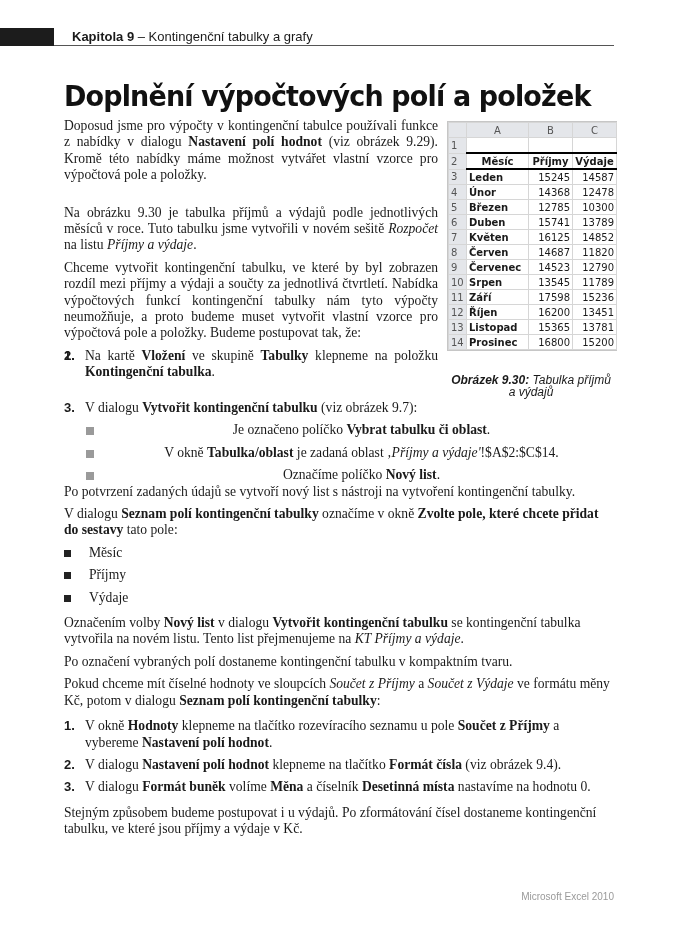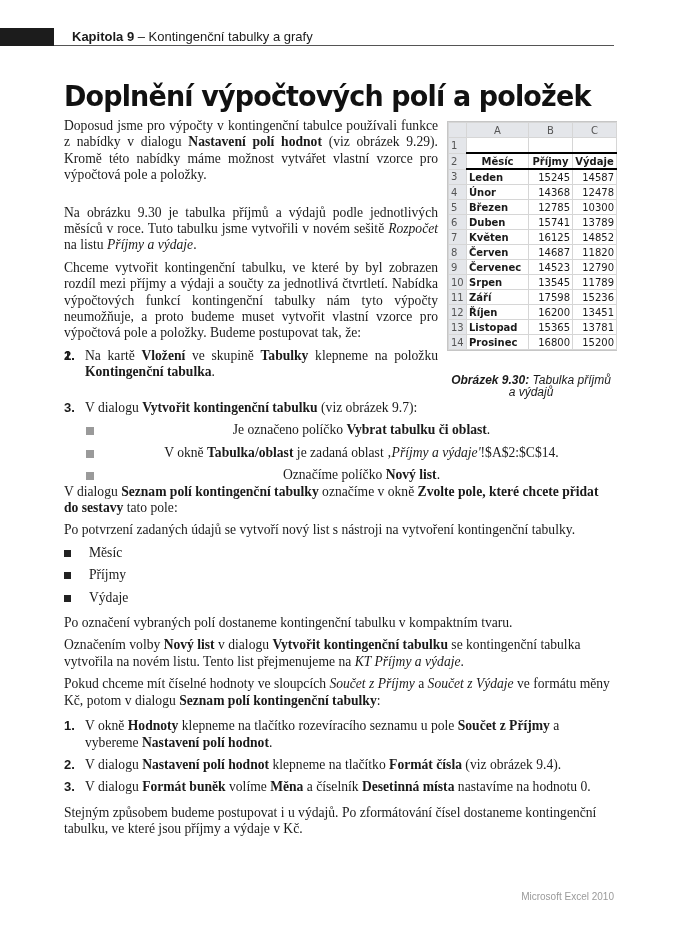--- a/index.html
+++ b/index.html
@@ -51,27 +51,27 @@
   <p style="margin-bottom:6px;"><span>Chceme vytvořit kontingenční tabulku, ve které by byl zobrazen rozdíl mezi příjmy a výdaji a součty za jednotlivá čtvrtletí. Nabídka výpočtových funkcí kontingenční tabulky nám tyto výpočty neumožňuje, a proto budeme muset vytvořit vlastní vzorce pro výpočtová pole a položky. Budeme postupovat tak, že:</span></p>
   <div class="ol-item" style="margin-bottom:6px;"><span class="num">1.</span></div>
   <div class="ol-item" style="margin-bottom:6px;"><span class="num">2.</span><span><span>Na kartě </span><b>Vložení</b><span> ve skupině </span><b>Tabulky</b><span> klepneme na položku </span><b>Kontingenční tabulka</b><span>.</span></span></div>
 </div>
 
 <div class="block serif full" style="top:400px;">
   <div class="ol-item" style="margin-bottom:6px;"><span class="num">3.</span><span><span>V dialogu </span><b>Vytvořit kontingenční tabulku</b><span> (viz obrázek 9.7):</span></span></div>
   <div class="ul-item" style="margin-bottom:6px;"><span class="sq"></span><span><span>Je označeno políčko </span><b>Vybrat tabulku či oblast</b><span>.</span></span></div>
   <div class="ul-item" style="margin-bottom:6px;"><span class="sq"></span><span><span>V okně </span><b>Tabulka/oblast</b><span> je zadaná oblast </span><i>‚Příjmy a výdaje'</i><span>!$A$2:$C$14.</span></span></div>
   <div class="ul-item" style=""><span class="sq"></span><span><span>Označíme políčko </span><b>Nový list</b><span>.</span></span></div>
+  <p style="margin-bottom:6px;"><span>Po potvrzení zadaných údajů se vytvoří nový list s nástroji na vytvoření kontingenční tabulky.</span></p>
   <p style="margin-bottom:6px;"><span>V dialogu </span><b>Seznam polí kontingenční tabulky</b><span> označíme v okně </span><b>Zvolte pole, které chcete přidat do sestavy</b><span> tato pole:</span></p>
-  <p style="margin-bottom:6px;"><span>Po potvrzení zadaných údajů se vytvoří nový list s nástroji na vytvoření kontingenční tabulky.</span></p>
   <div class="ul2-item" style="margin-bottom:6px;"><span class="sq dark"></span><span>Měsíc</span></div>
   <div class="ul2-item" style="margin-bottom:6px;"><span class="sq dark"></span><span>Příjmy</span></div>
   <div class="ul2-item" style="margin-bottom:9px;"><span class="sq dark"></span><span>Výdaje</span></div>
+  <p style="margin-bottom:6px;"><span>Označením volby </span><b>Nový list</b><span> v dialogu </span><b>Vytvořit kontingenční tabulku</b><span> se kontingenční tabulka vytvořila na novém listu. Tento list přejmenujeme na </span><i>KT Příjmy a výdaje</i><span>.</span></p>
   <p style="margin-bottom:6px;"><span>Po označení vybraných polí dostaneme kontingenční tabulku v kompaktním tvaru.</span></p>
-  <p style="margin-bottom:6px;"><span>Označením volby </span><b>Nový list</b><span> v dialogu </span><b>Vytvořit kontingenční tabulku</b><span> se kontingenční tabulka vytvořila na novém listu. Tento list přejmenujeme na </span><i>KT Příjmy a výdaje</i><span>.</span></p>
   <p style="margin-bottom:9px;"><span>Pokud chceme mít číselné hodnoty ve sloupcích </span><i>Součet z Příjmy</i><span> a </span><i>Součet z Výdaje</i><span> ve formátu měny Kč, potom v dialogu </span><b>Seznam polí kontingenční tabulky</b><span>:</span></p>
   <div class="ol-item" style="margin-bottom:6px;"><span class="num">1.</span><span><span>V okně </span><b>Hodnoty</b><span> klepneme na tlačítko rozevíracího seznamu u pole </span><b>Součet z Příjmy</b><span> a vybereme </span><b>Nastavení polí hodnot</b><span>.</span></span></div>
   <div class="ol-item" style="margin-bottom:6px;"><span class="num">2.</span><span><span>V dialogu </span><b>Nastavení polí hodnot</b><span> klepneme na tlačítko </span><b>Formát čísla</b><span> (viz obrázek 9.4).</span></span></div>
   <div class="ol-item" style="margin-bottom:9px;"><span class="num">3.</span><span><span>V dialogu </span><b>Formát buněk</b><span> volíme </span><b>Měna</b><span> a číselník </span><b>Desetinná místa</b><span> nastavíme na hodnotu 0.</span></span></div>
   <p><span>Stejným způsobem budeme postupovat i u výdajů. Po zformátování čísel dostaneme kontingenční tabulku, ve které jsou příjmy a výdaje v Kč.</span></p>
 </div>
 
 <div class="sheet">
   <table>
     <colgroup>

